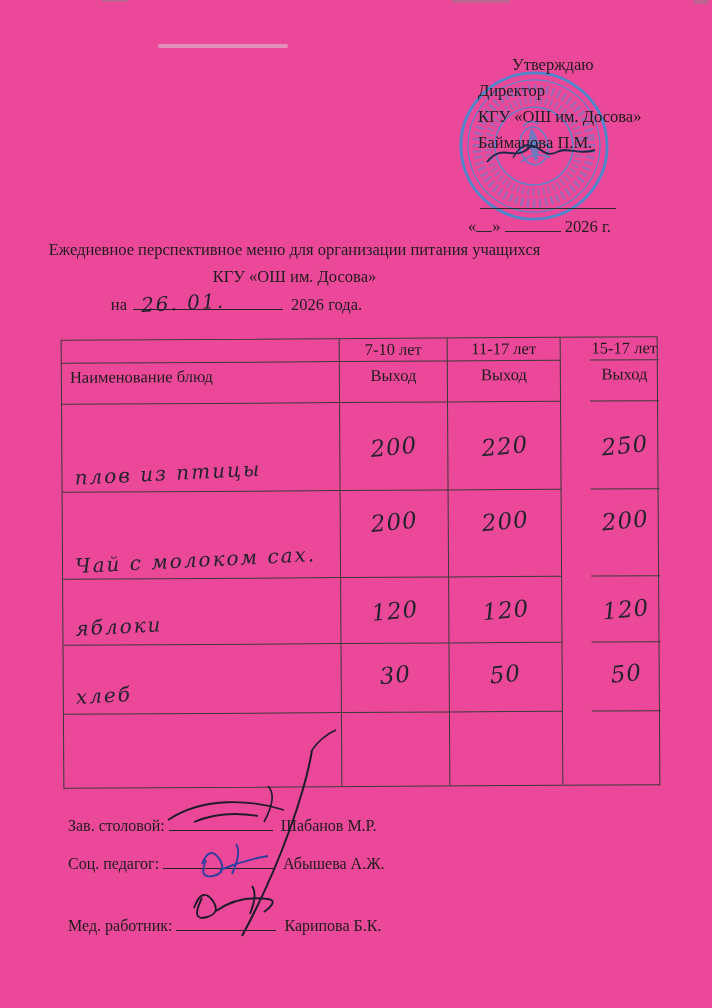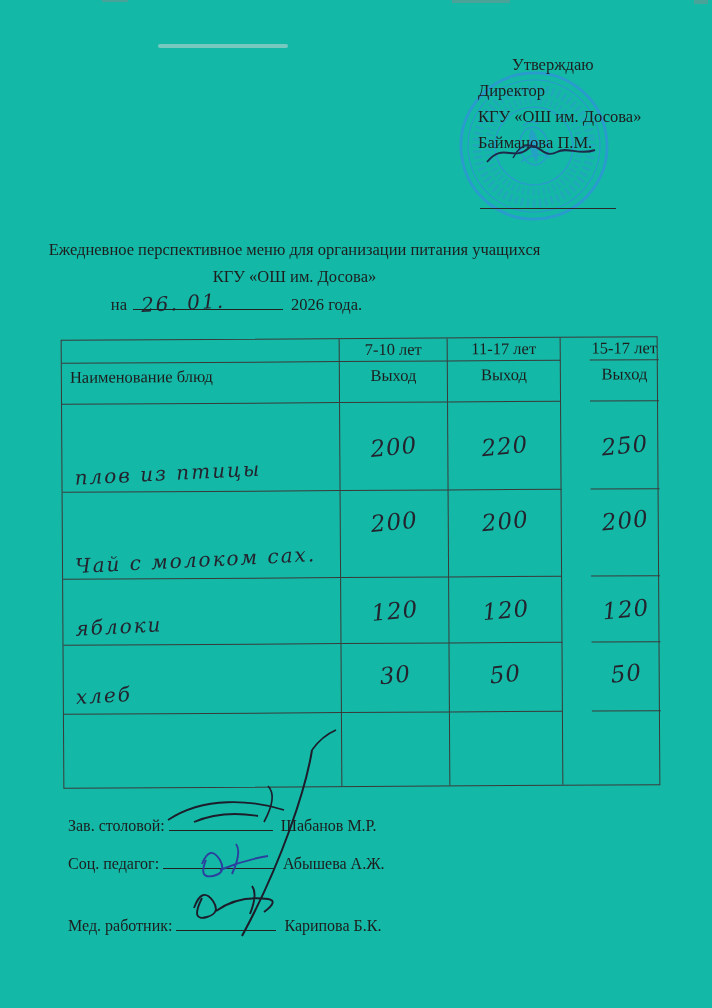--- a/index.html
+++ b/index.html
@@ -1,17 +1,17 @@
 <!DOCTYPE html>
 <html><head>
 <meta charset="utf-8">
 <style>
   html,body{margin:0;padding:0;background:#ffffff;}
   .page{
-    position:relative;width:712px;height:1008px;background:#14b8a6;
+    position:relative;width:712px;height:1008px;background:#ec4899;
     font-family:"Liberation Serif", serif;color:#1d1d1d;overflow:hidden;
   }
   
   .artifact{position:absolute;background:#8a8a8a;opacity:.45;}
   .smudge{position:absolute;background:#d9d9d9;opacity:.5;border-radius:2px;}
 
   
   .approval{position:absolute;left:478px;top:52px;width:220px;font-size:16.5px;line-height:26px;}
   .appr-line1{padding-left:34px;}
   .appr-sign-underline{position:absolute;left:2px;top:156px;width:136px;border-bottom:1.4px solid #2a2a2a;height:0;}
@@ -85,20 +85,25 @@
       <path d="M70,57 q8,-7 16,0" fill="none" stroke-width="1.6"></path>
     </g>
   </svg>
 
   <div class="approval">
     <div class="appr-line1">Утверждаю</div>
     <div>Директор</div>
     <div>КГУ «ОШ им. Досова»</div>
     <div>Байманова П.М.</div>
     <div class="appr-sign-underline"></div>
+    <div class="appr-year">
+      <span>«</span><span class="uline" style="width:16px;"></span><span>»</span>
+      <span class="uline" style="width:56px;"></span>
+      <span>2026 г.</span>
+    </div>
   </div>
 
   <svg class="ink-overlay" style="left:483px;top:136px;" width="122" height="34" viewBox="0 0 122 34">
     <path d="M4,26 C20,6 30,26 46,12 C54,4 60,24 74,16 C84,10 96,20 112,14" fill="none" stroke="#1e2a4a" stroke-width="1.9"></path>
     <path d="M30,22 q8,-16 20,-12" fill="none" stroke="#1e2a4a" stroke-width="1.4"></path>
   </svg>
 
   <div class="title-block">
     <div>Ежедневное перспективное меню для организации питания учащихся</div>
     <div>КГУ «ОШ им. Досова»</div>

